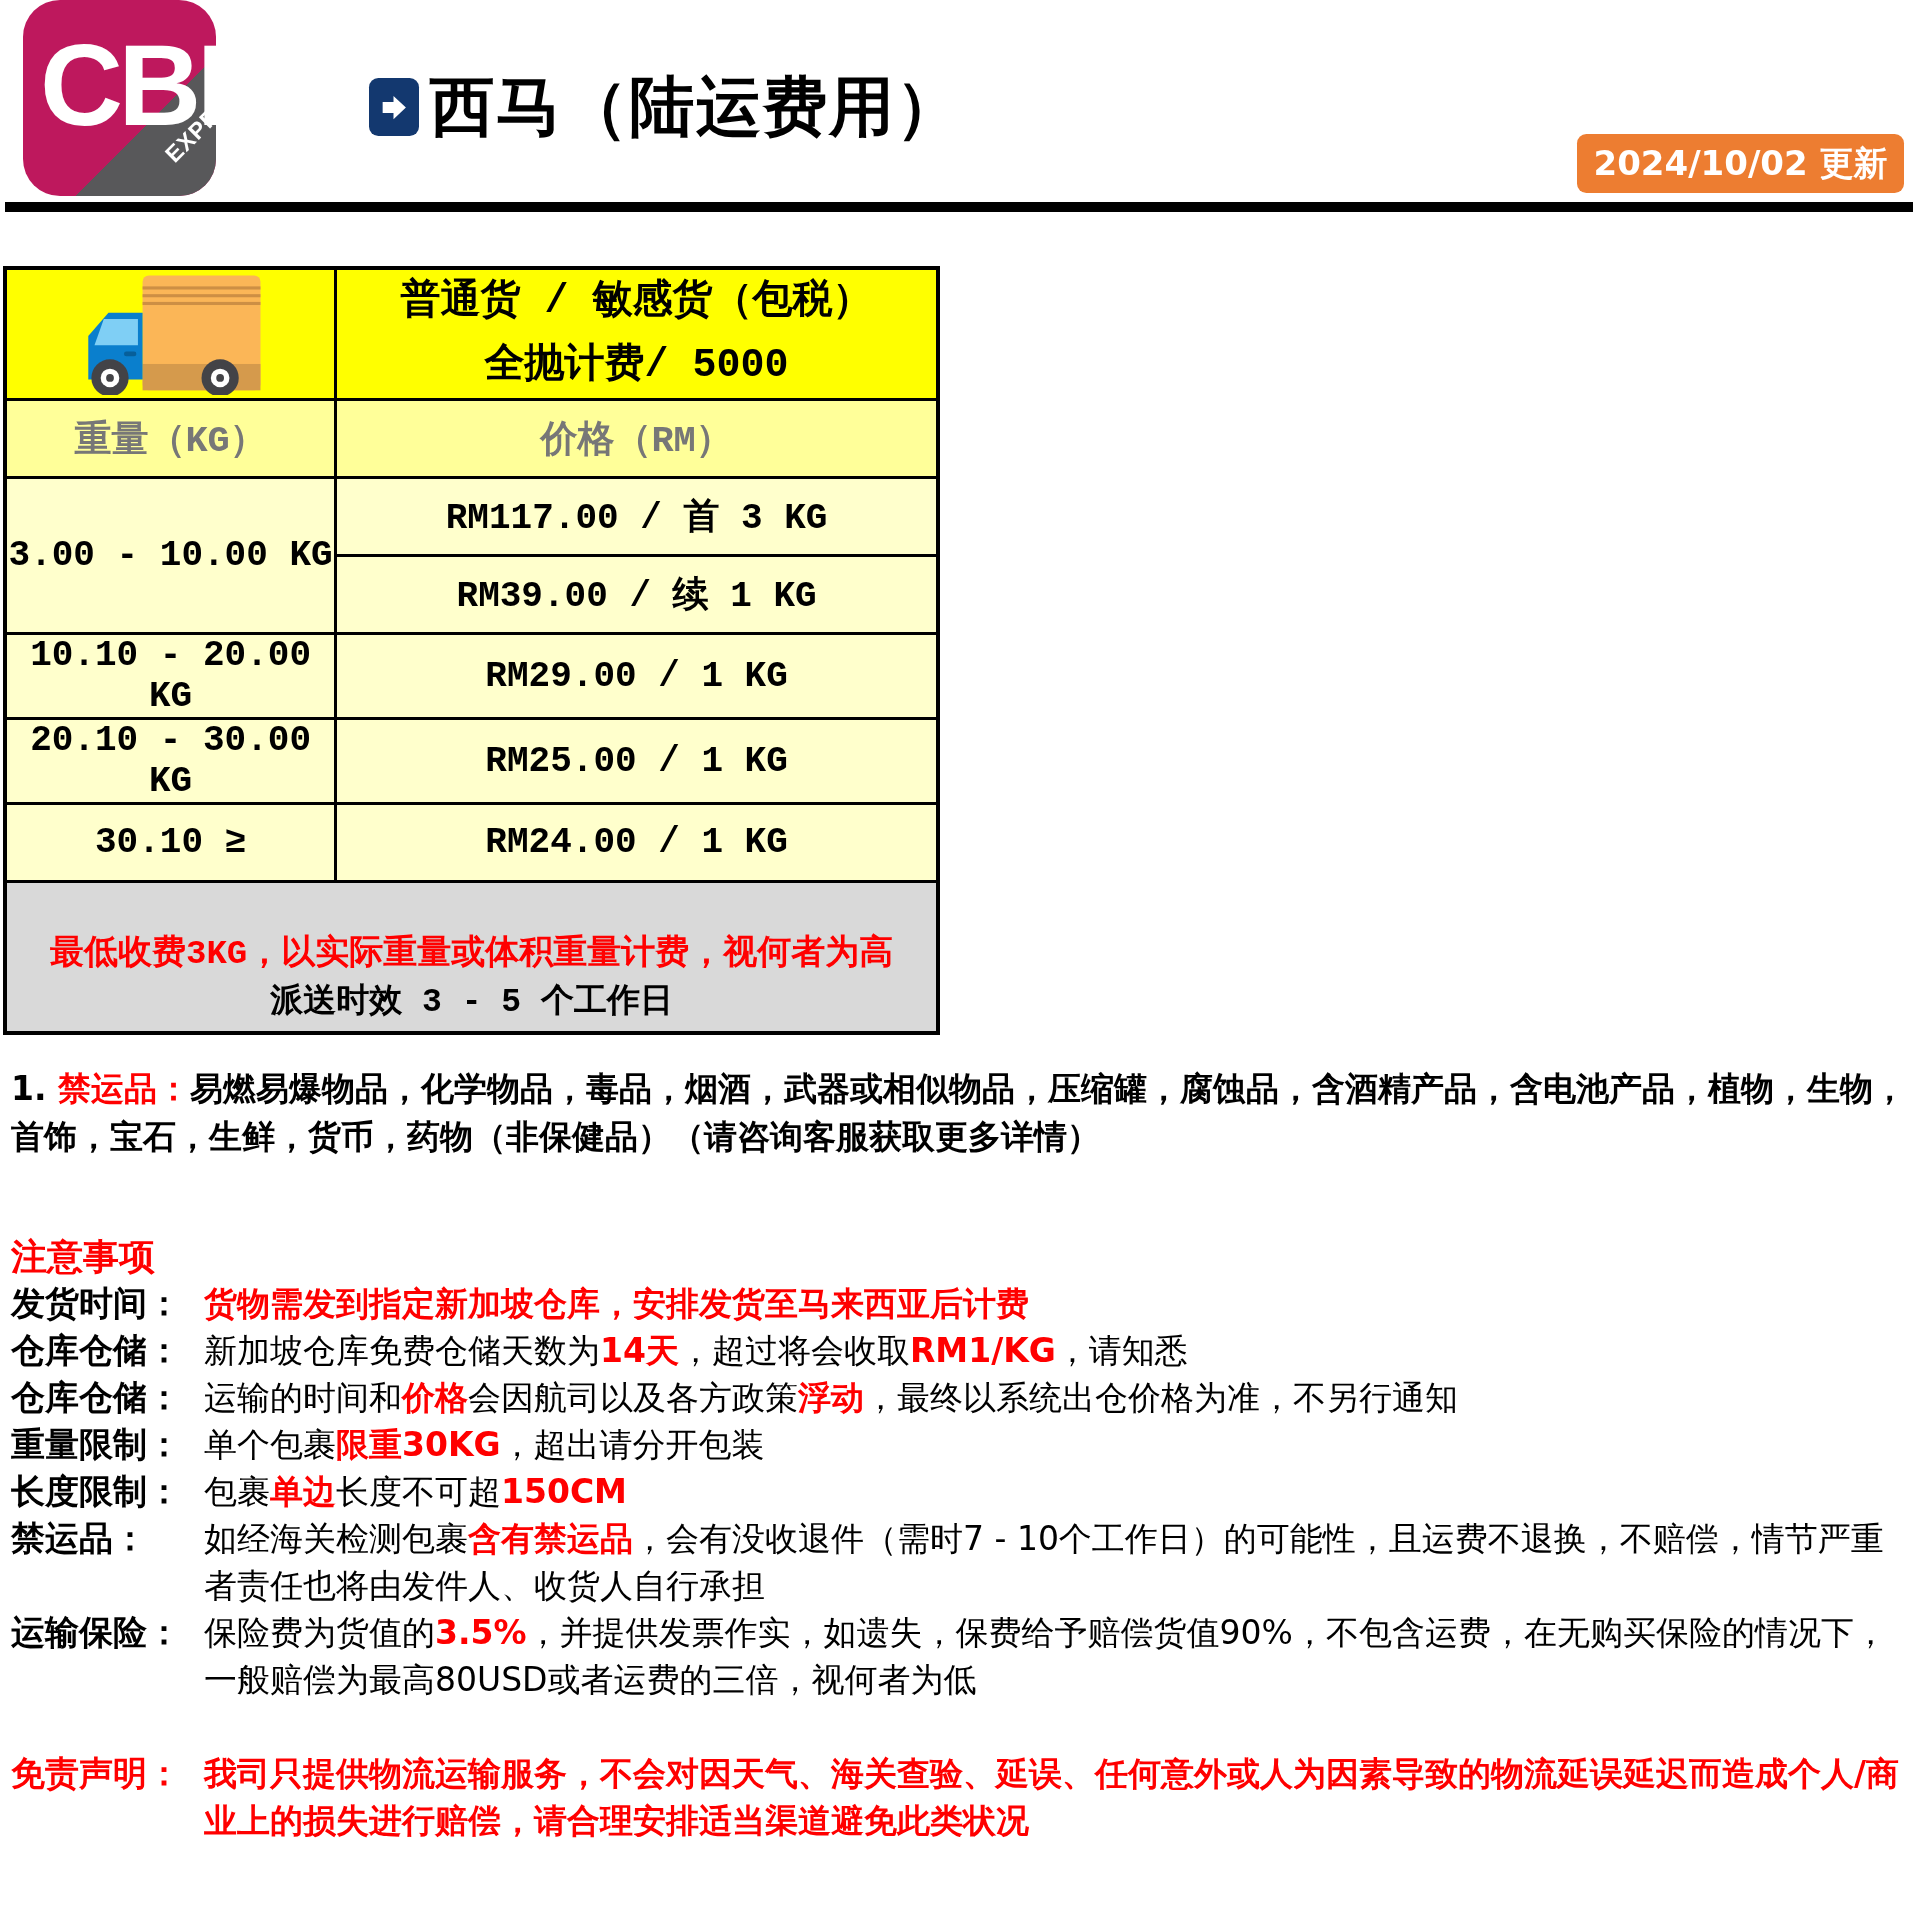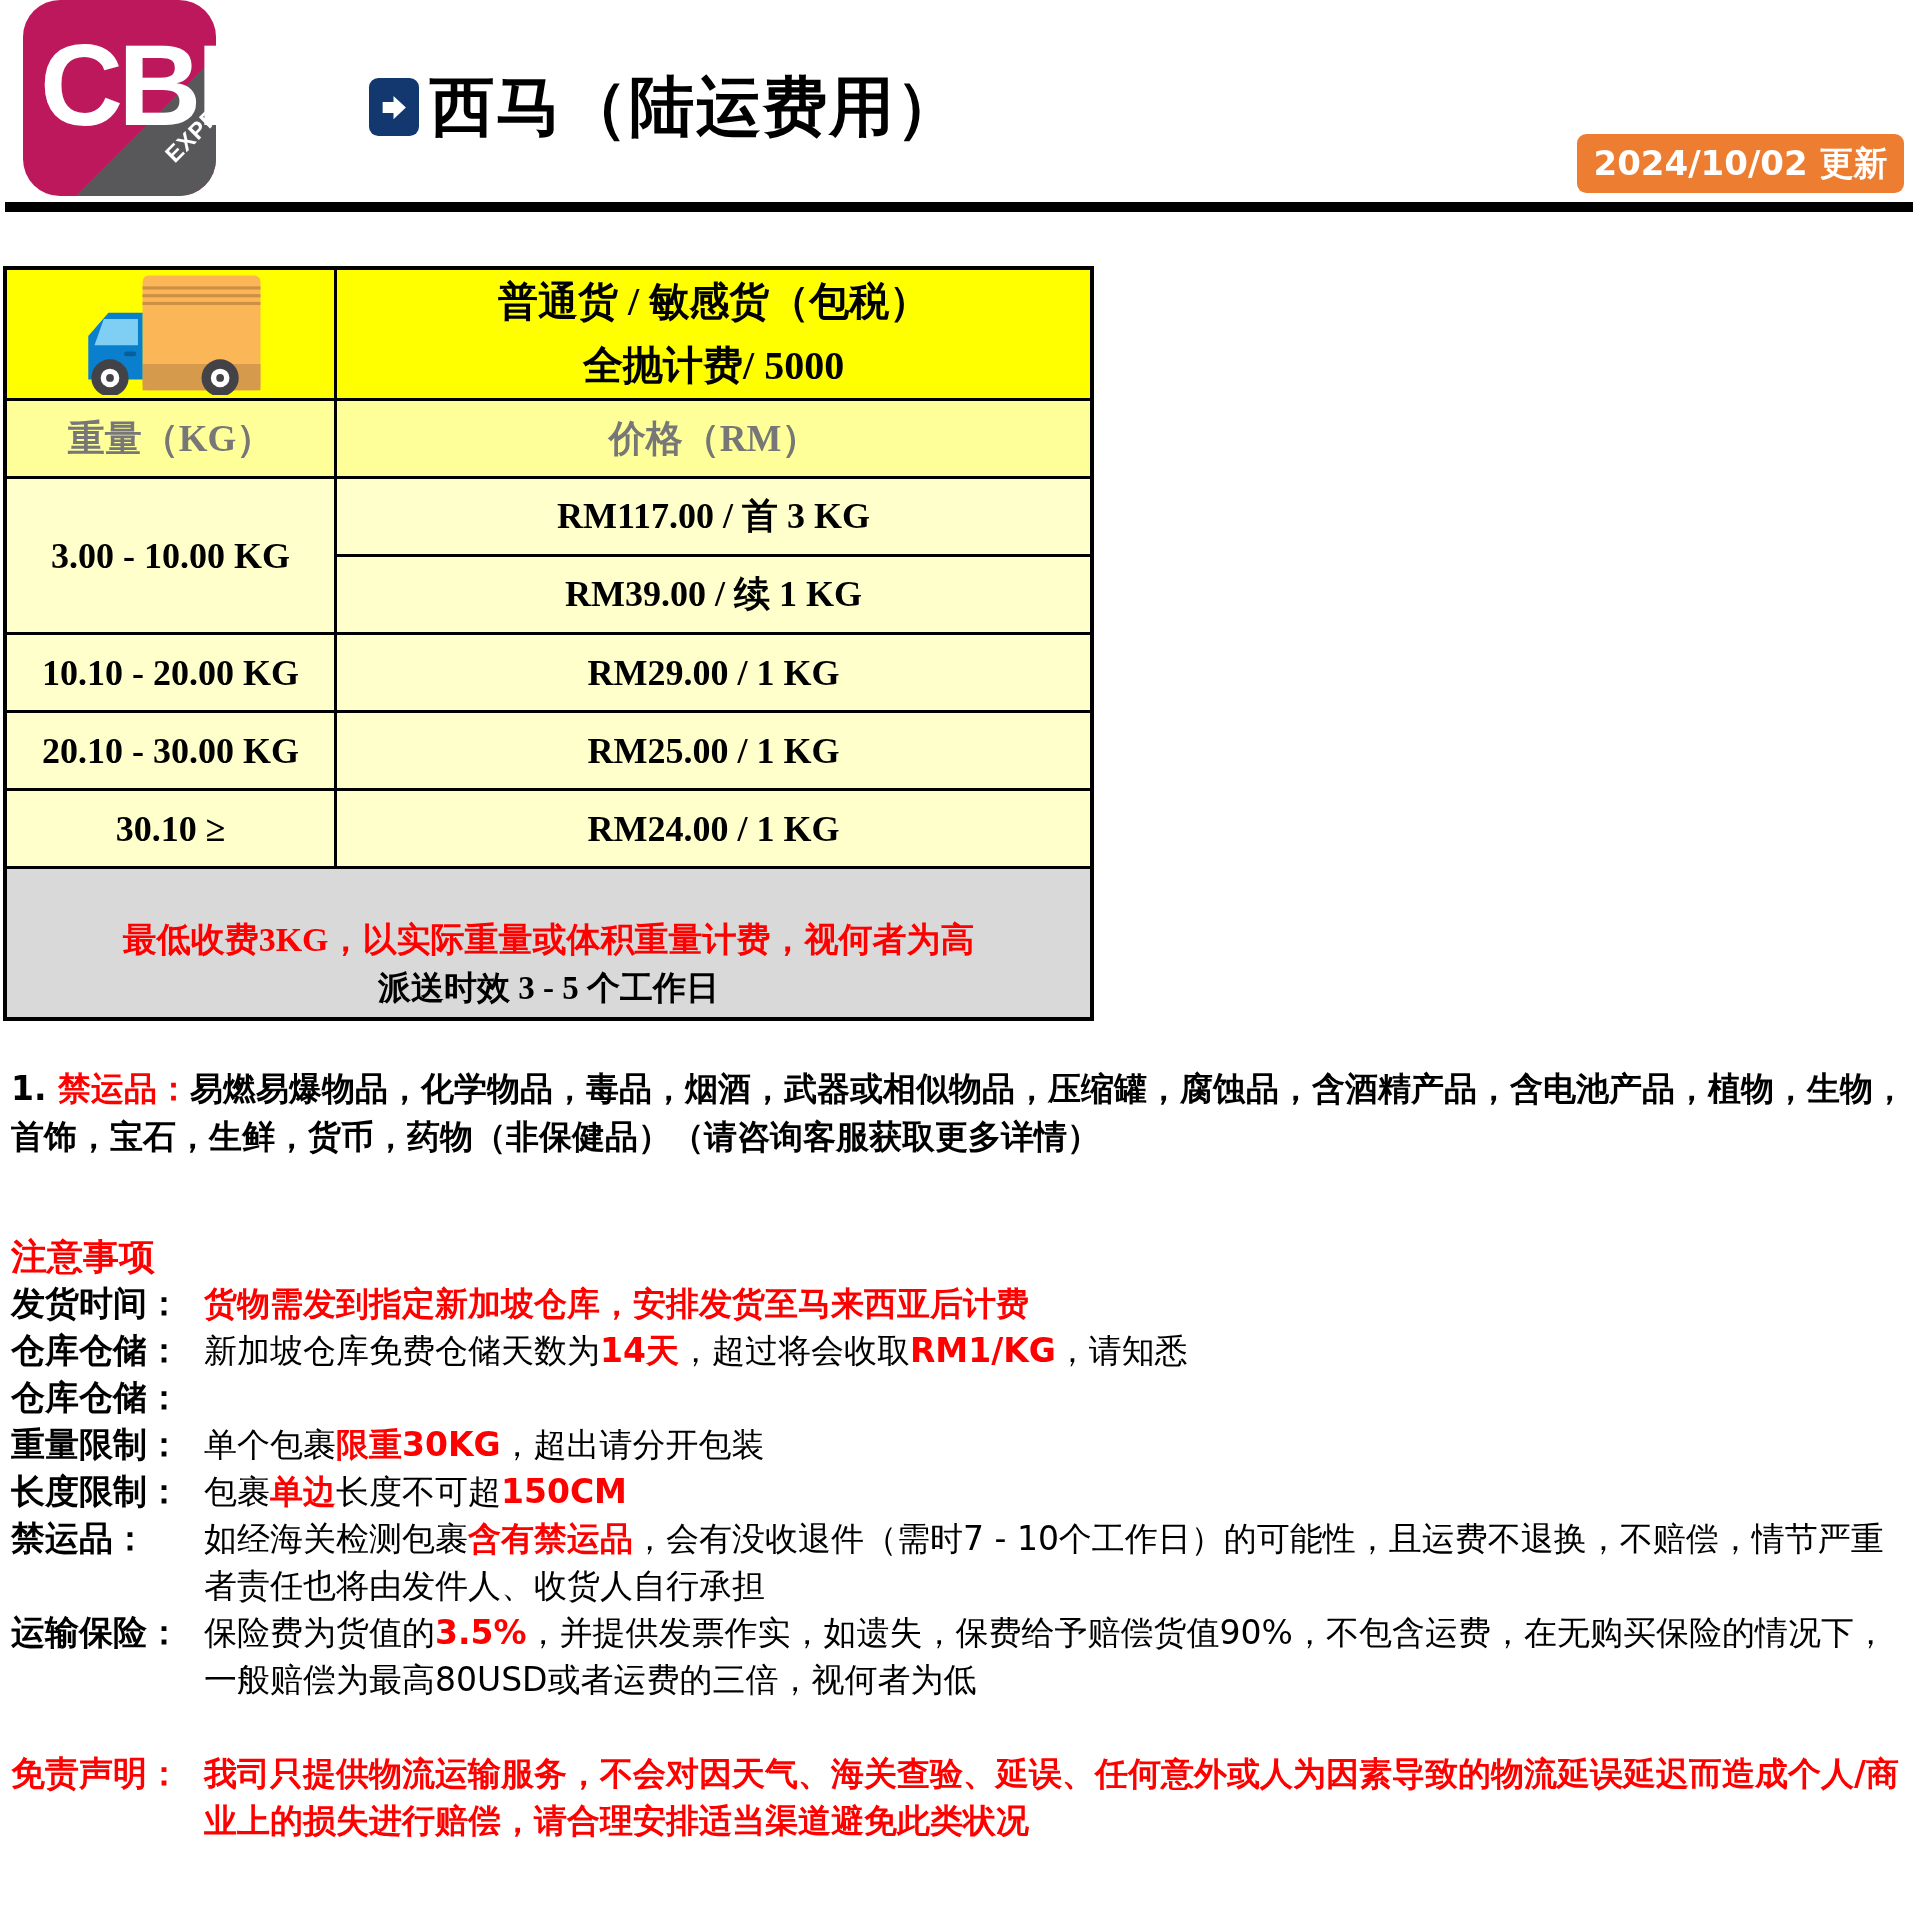--- a/index.html
+++ b/index.html
@@ -22,22 +22,22 @@
   .title .arrow-box { display:inline-flex; width:50px; height:58px; border-radius:9.3px; background:#13386f;
            align-items:center; justify-content:center; margin:0 11px 0 26.5px; }
   .title .arrow-box svg { width:31px; height:31px; }
 
   .date-badge { position:absolute; left:1577px; top:134px; width:327px; height:59px;
            background:#ed7d31; border-radius:9.3px; color:#fff; font-weight:bold; font-size:34px;
            display:flex; align-items:center; justify-content:center; font-family:"DejaVu Sans",sans-serif; }
   .rule { position:absolute; left:4.7px; top:202px; width:1908px; height:10px; background:#000; }
 
   
-  .rate-table { position:absolute; left:3.1px; top:266px; width:1091px; border-collapse:collapse;
-           border:4.7px solid #000; font-family:Liberation Serif, serif; font-weight:bold; }
+  .rate-table { position:absolute; left:3.1px; top:266px; width:937px; border-collapse:collapse;
+           border:4.7px solid #000; font-family:Liberation Mono, monospace; font-weight:bold; }
   .rate-table td { border:3.1px solid #000; text-align:center; vertical-align:middle; padding:0; }
   .rate-table .hdr td { background:#ffff00; height:123px; }
   .rate-table .hdr .title-cell { font-size:40px; line-height:64px; }
   .rate-table .sub td { background:#ffff99; height:75px; color:#777777; font-size:37px; }
   .rate-table .row td { background:#ffffcc; height:75px; font-size:36px; }
   .rate-table .foot td { background:#d9d9d9; height:148px; }
   .rate-table .col1 { width:327px; }
   .foot .red { color:#ff0000; font-size:34px; display:block; line-height:50px;margin-top:40px; }
   .foot .blk { color:#000; font-size:33px; display:block; line-height:47px; }
 
@@ -148,20 +148,21 @@
   <div class="n-row">
         <div class="n-label">发货时间：</div>
         <div class="n-body"><span class="red b">货物需发到指定新加坡仓库，安排发货至马来西亚后计费</span></div>
       </div>
       <div class="n-row">
         <div class="n-label">仓库仓储：</div>
         <div class="n-body"><span>新加坡仓库免费仓储天数为</span><span class="red b">14天</span><span>，超过将会收取</span><span class="red b">RM1/KG</span><span>，请知悉</span></div>
       </div>
       <div class="n-row">
         <div class="n-label">仓库仓储：</div>
+        <div class="n-body"><span>运输的时间和</span><span class="red b">价格</span><span>会因航司以及各方政策</span><span class="red b">浮动</span><span>，最终以系统出仓价格为准，不另行通知</span></div>
       </div>
       <div class="n-row">
         <div class="n-label">重量限制：</div>
         <div class="n-body"><span>单个包裹</span><span class="red b">限重30KG</span><span>，超出请分开包装</span></div>
       </div>
       <div class="n-row">
         <div class="n-label">长度限制：</div>
         <div class="n-body"><span>包裹</span><span class="red b">单边</span><span>长度不可超</span><span class="red b">150CM</span></div>
       </div>
       <div class="n-row">

